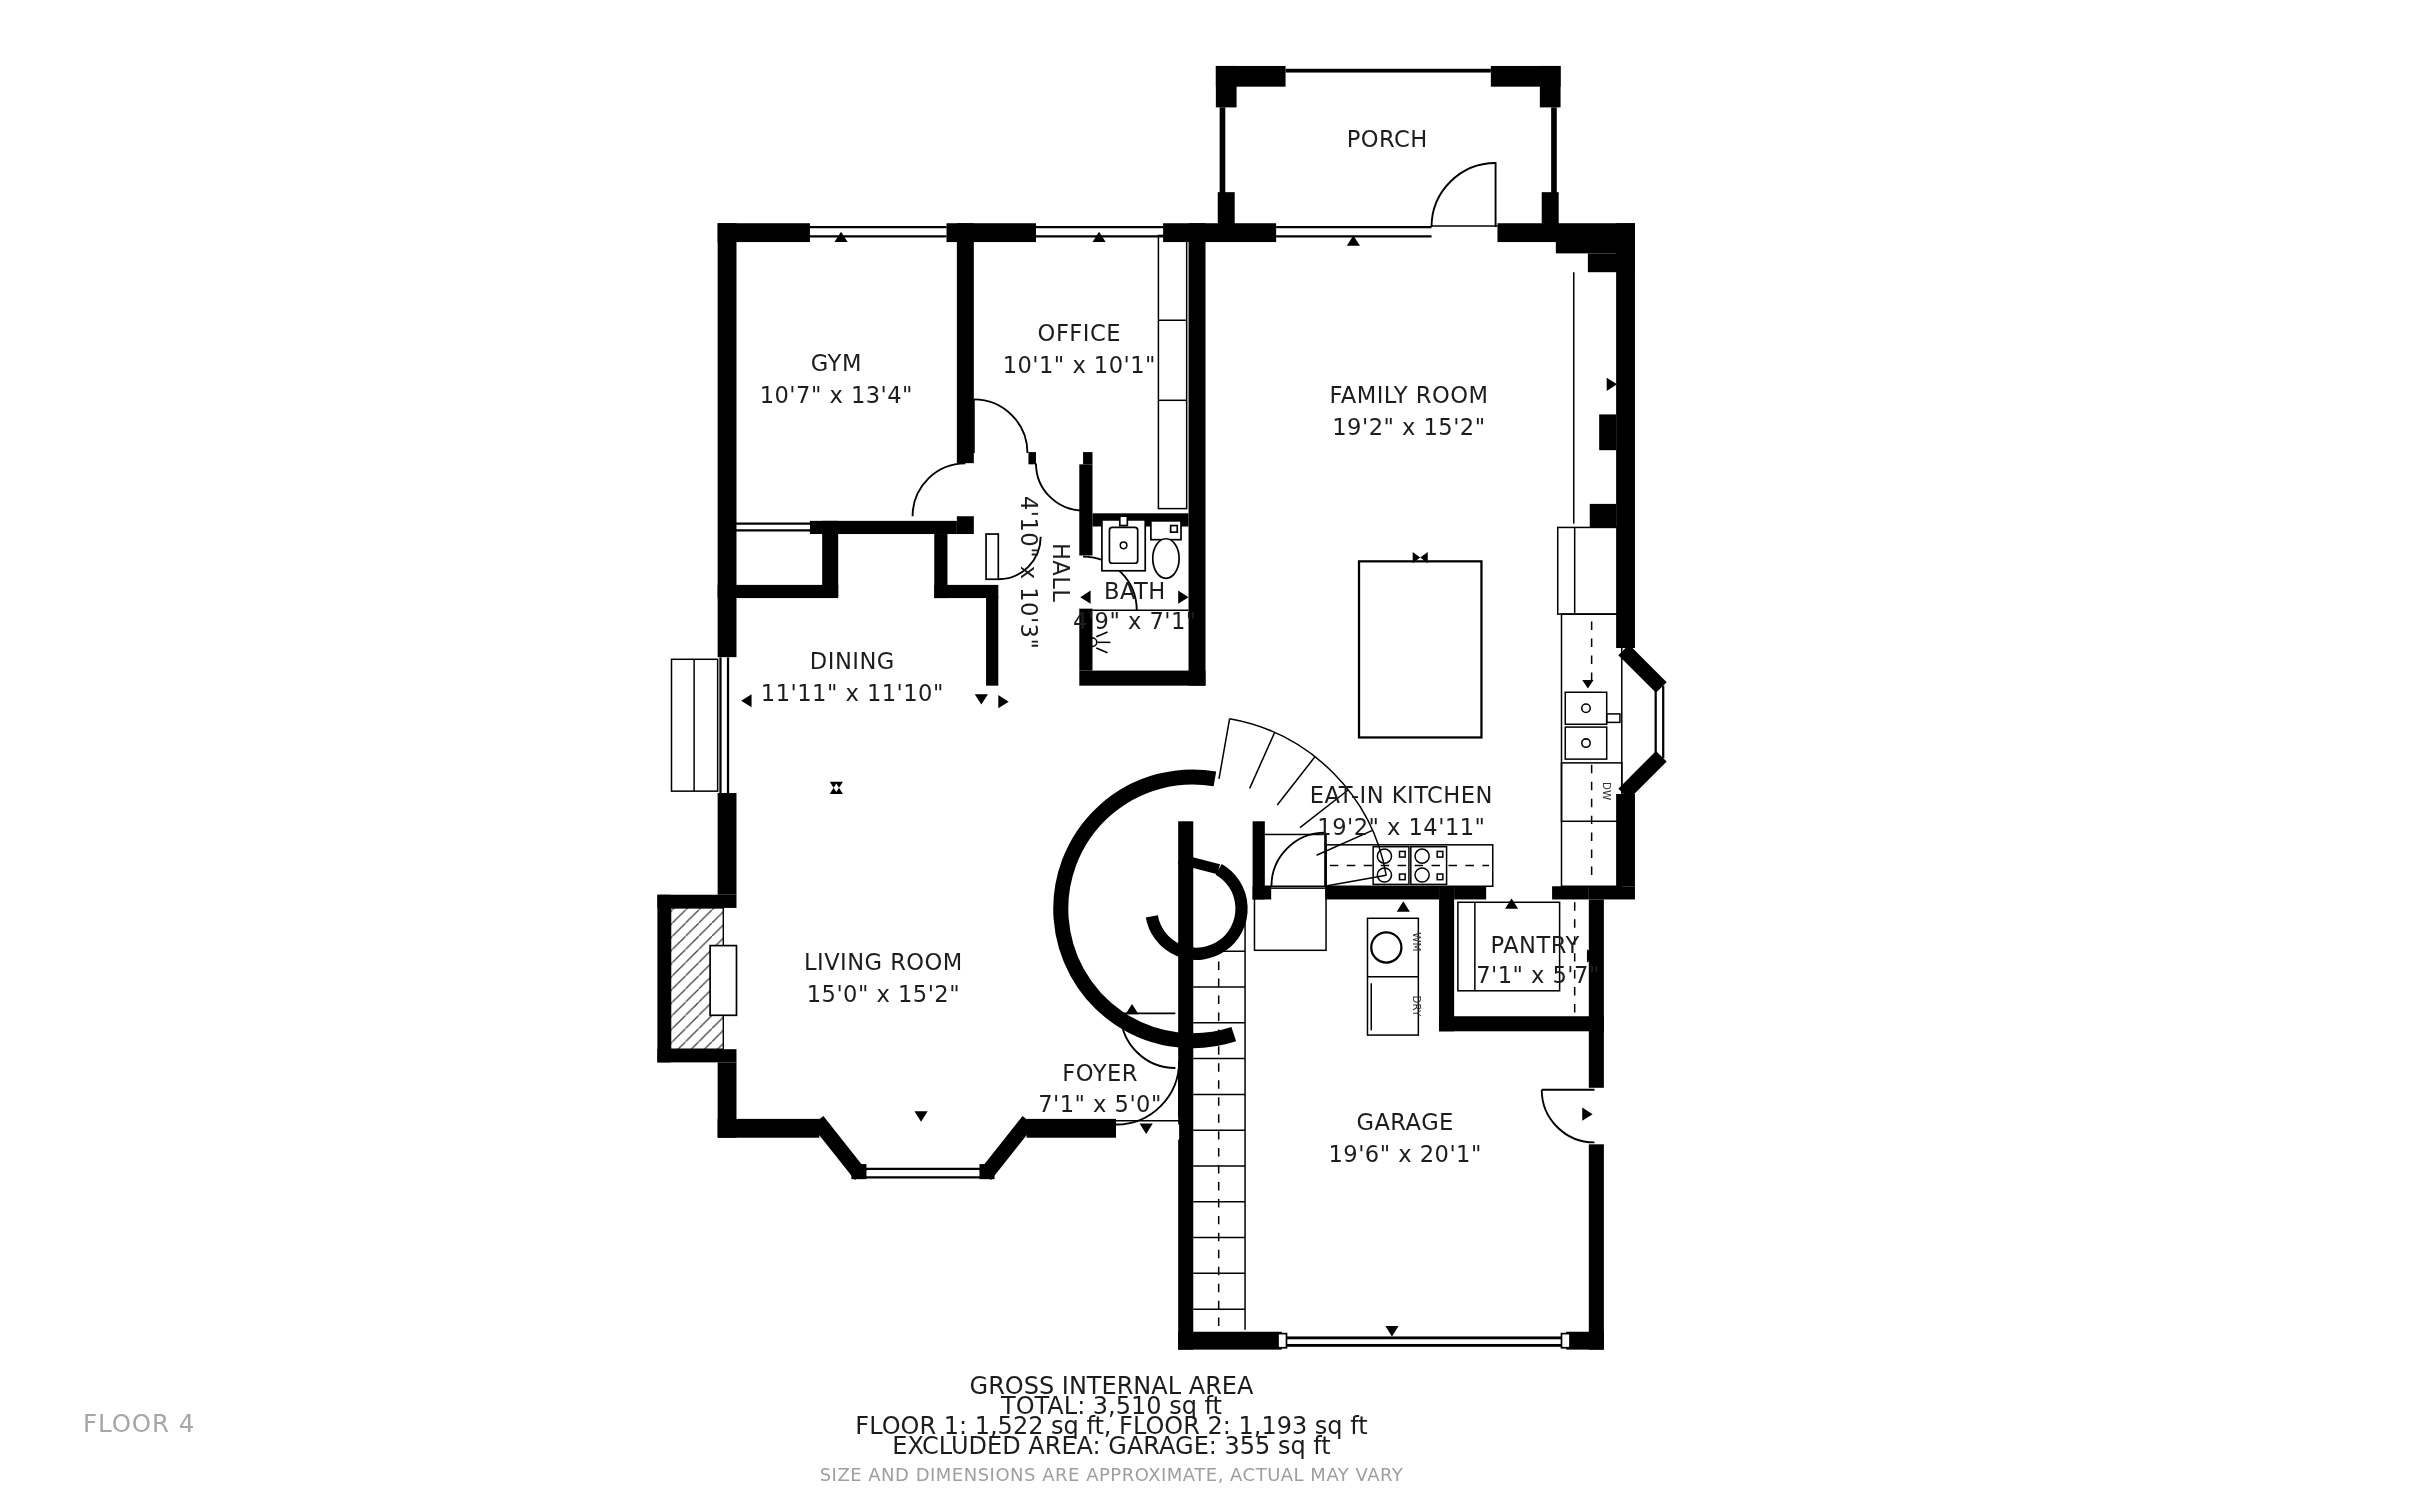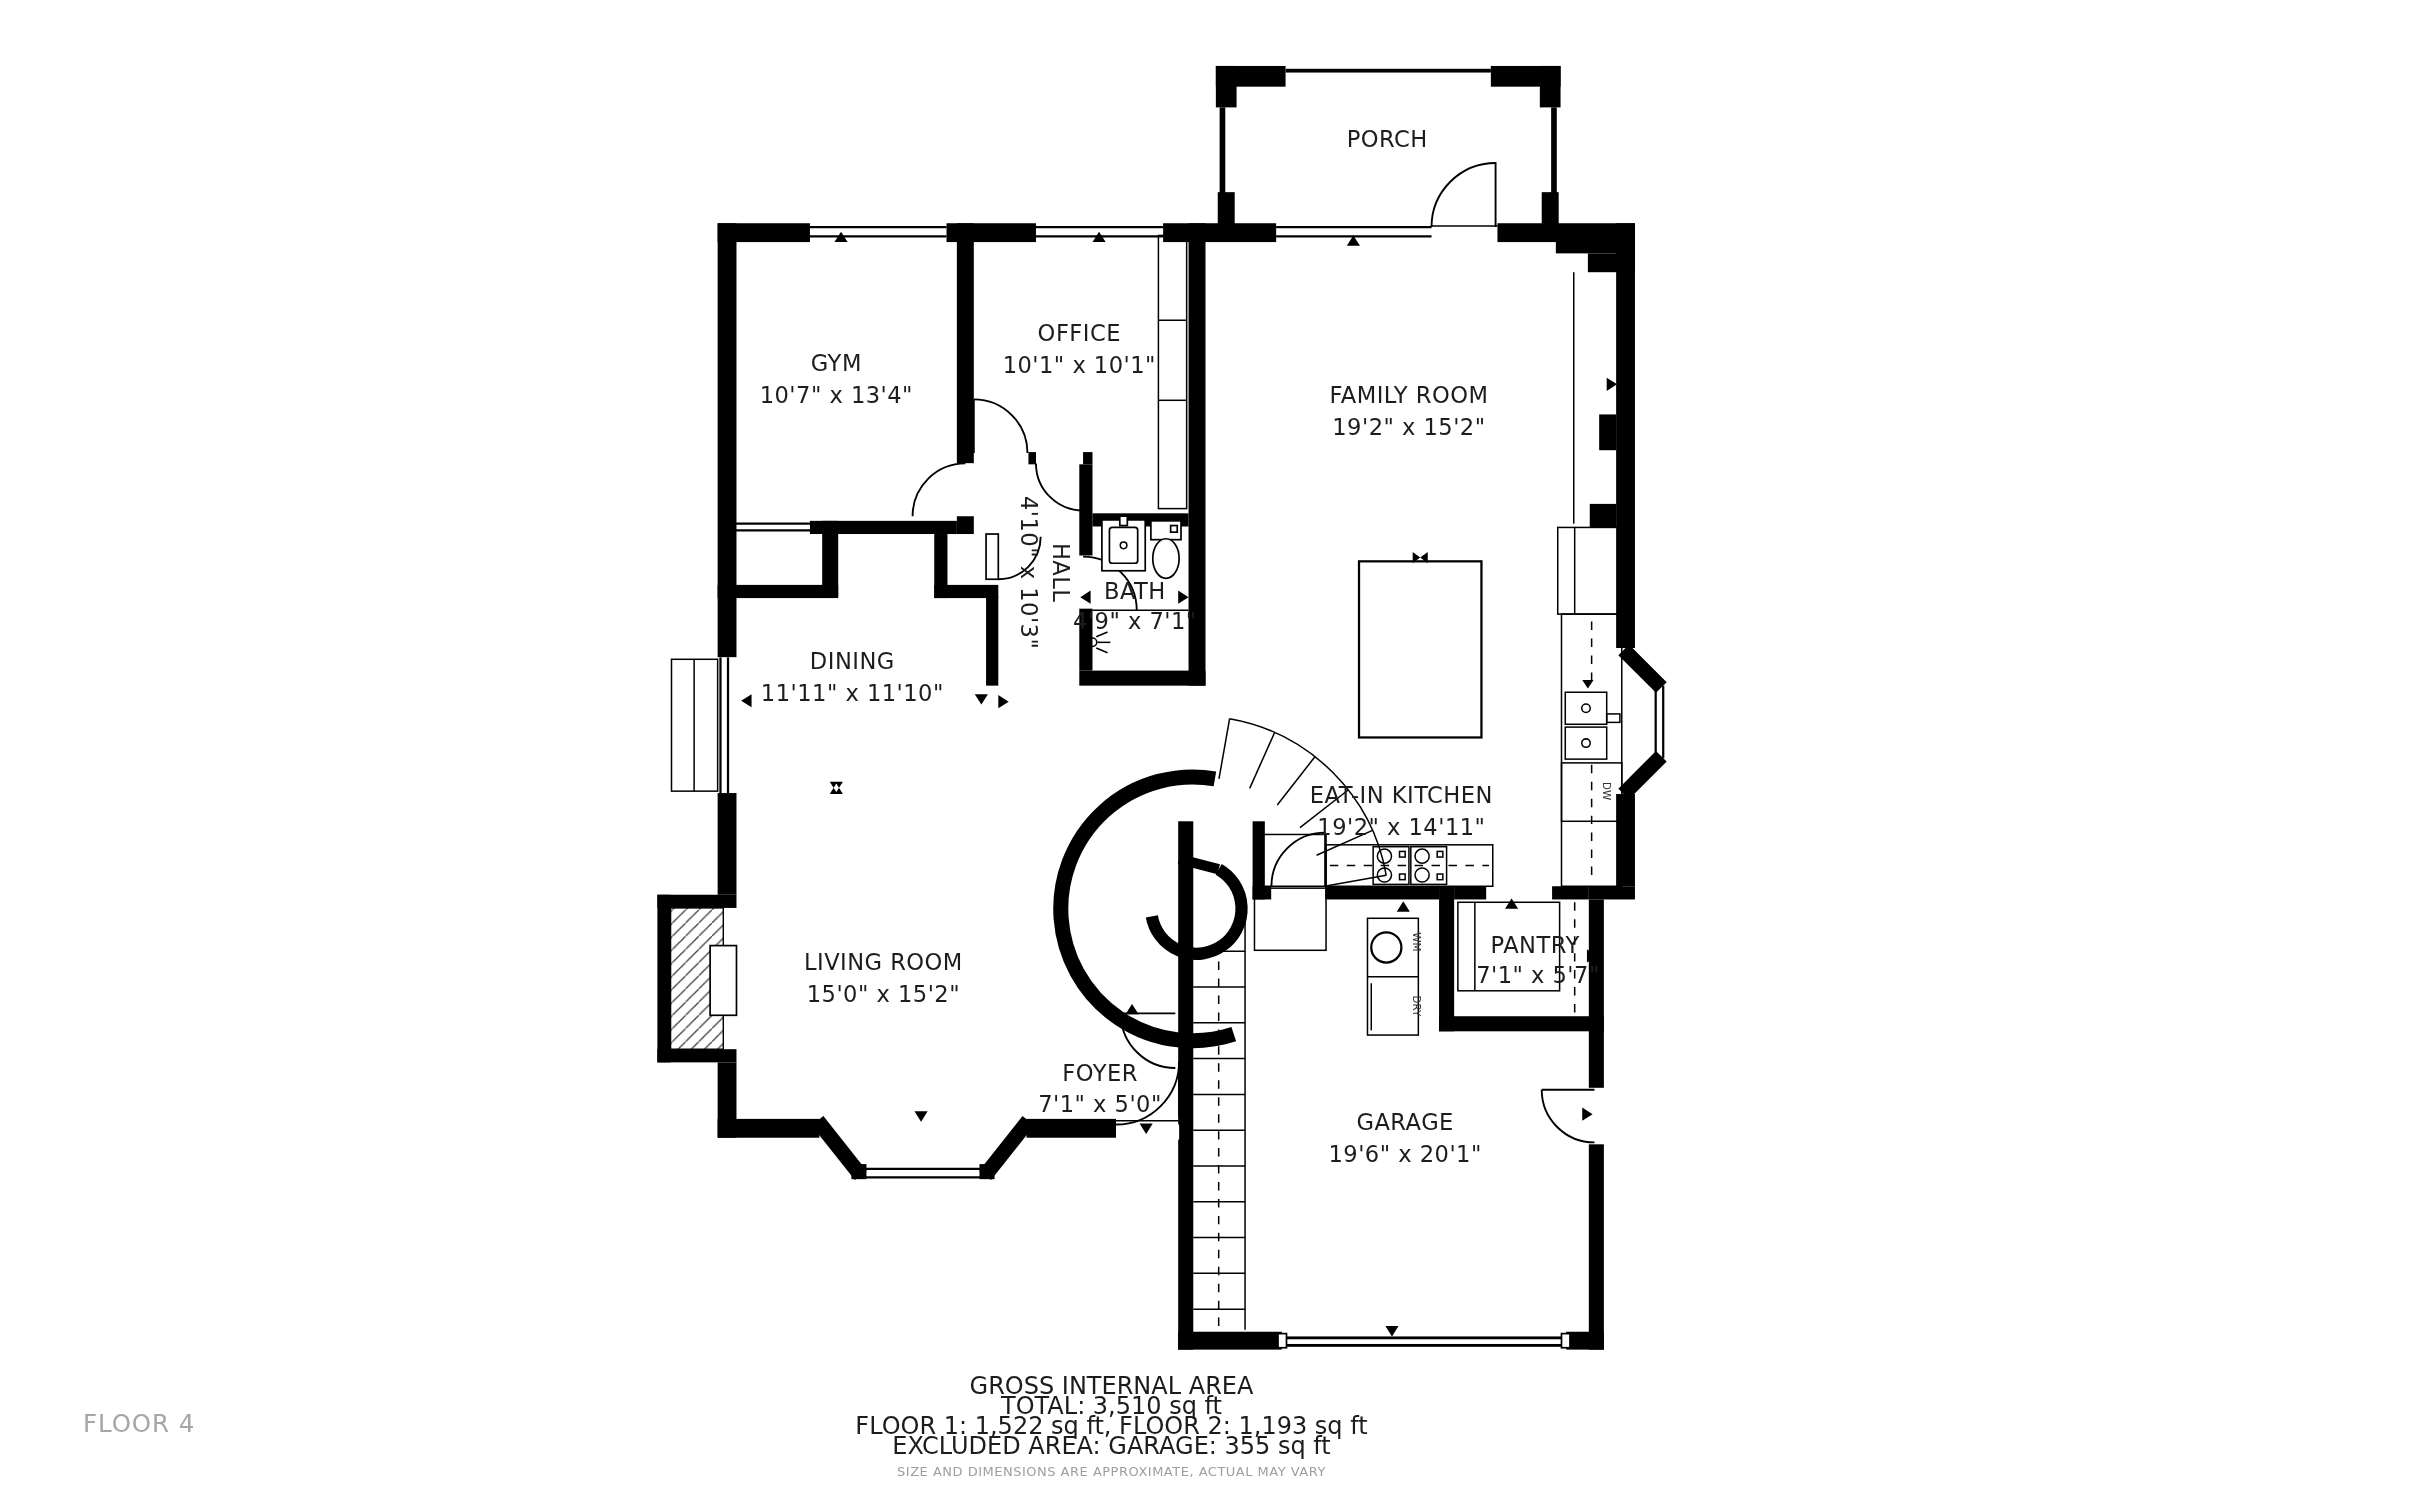--- a/index.html
+++ b/index.html
@@ -11,21 +11,21 @@
   .wall{fill:#000;}
   .thin{stroke:#000;stroke-width:2.4;fill:none;}
   .thin1{stroke:#000;stroke-width:1.6;fill:none;}
   .fixture{stroke:#000;stroke-width:1.8;fill:#fff;}
   .door{stroke:#000;stroke-width:2;fill:none;}
   .dash{stroke:#000;stroke-width:1.6;fill:none;stroke-dasharray:9 9;}
   .opening{fill:#fff;}
   .mark{fill:#000;}
   #footer{position:absolute;left:735px;top:1376px;width:753px;text-align:center;color:#1c1c1c;}
   #footer .fline{font-size:24px;line-height:20px;text-align:center;}
-  #footer .disclaimer{margin-top:7.5px;font-size:13px;color:#9e9e9e;letter-spacing:0.5px;}
+  #footer .disclaimer{margin-top:7.5px;font-size:18px;color:#9e9e9e;letter-spacing:0.5px;}
   #floor-label{position:absolute;left:83px;top:1409px;font-size:24.5px;color:#a6a6a6;letter-spacing:0.9px;}
 </style>
 </head>
 <body>
 
 <div id="stage">
 <svg width="2411" height="1506" viewBox="0 0 2560 1599" xmlns="http://www.w3.org/2000/svg">
   <defs>
     <pattern id="hatch" width="14" height="14" patternUnits="userSpaceOnUse">
       <path d="M0 14 L14 0" stroke="#3a3a3a" stroke-width="1.3"></path>

